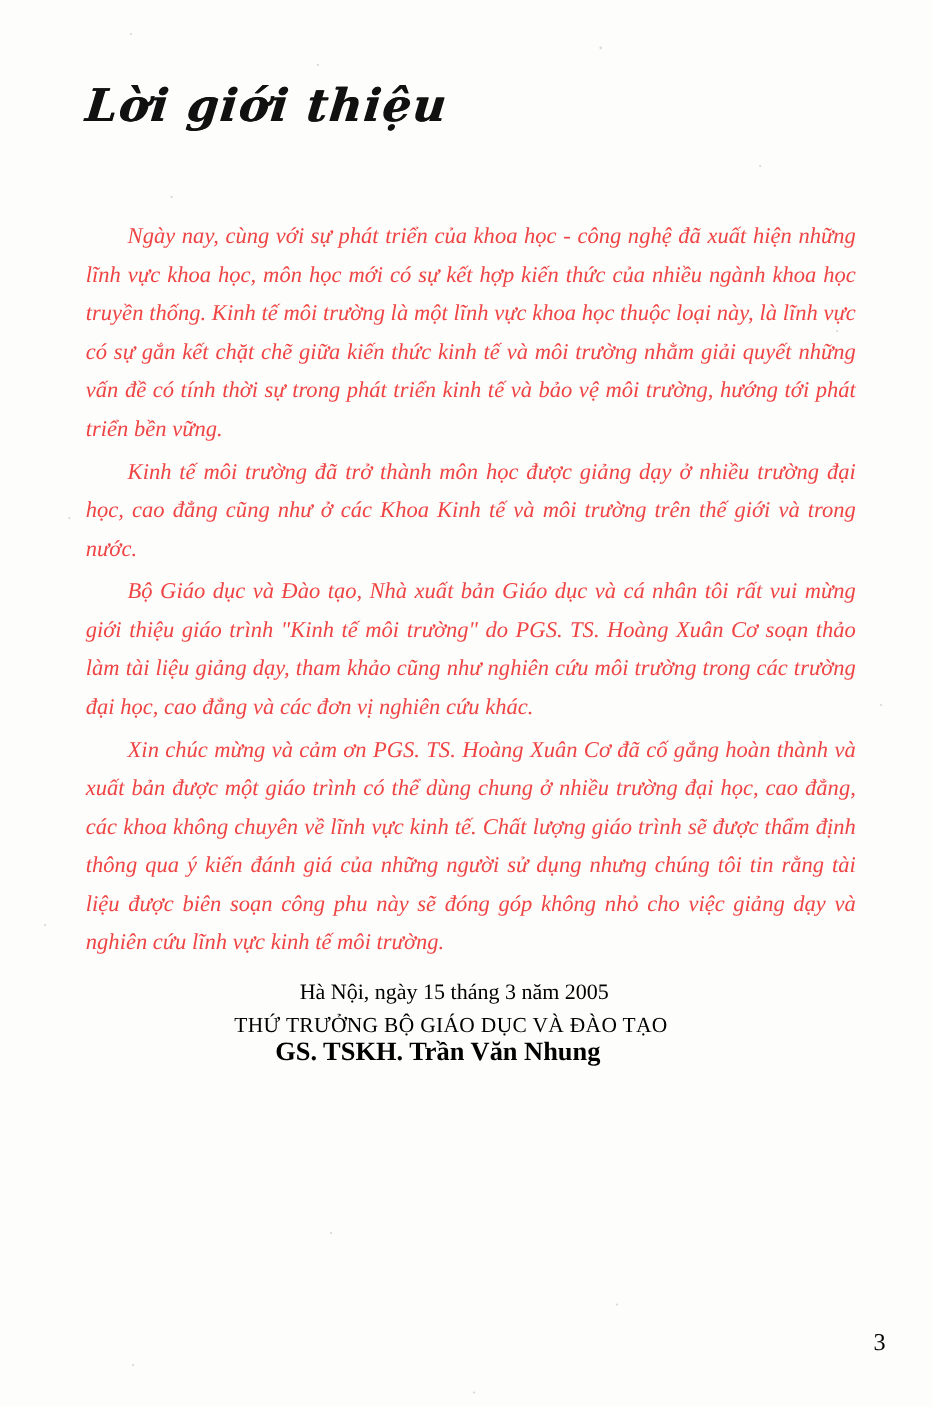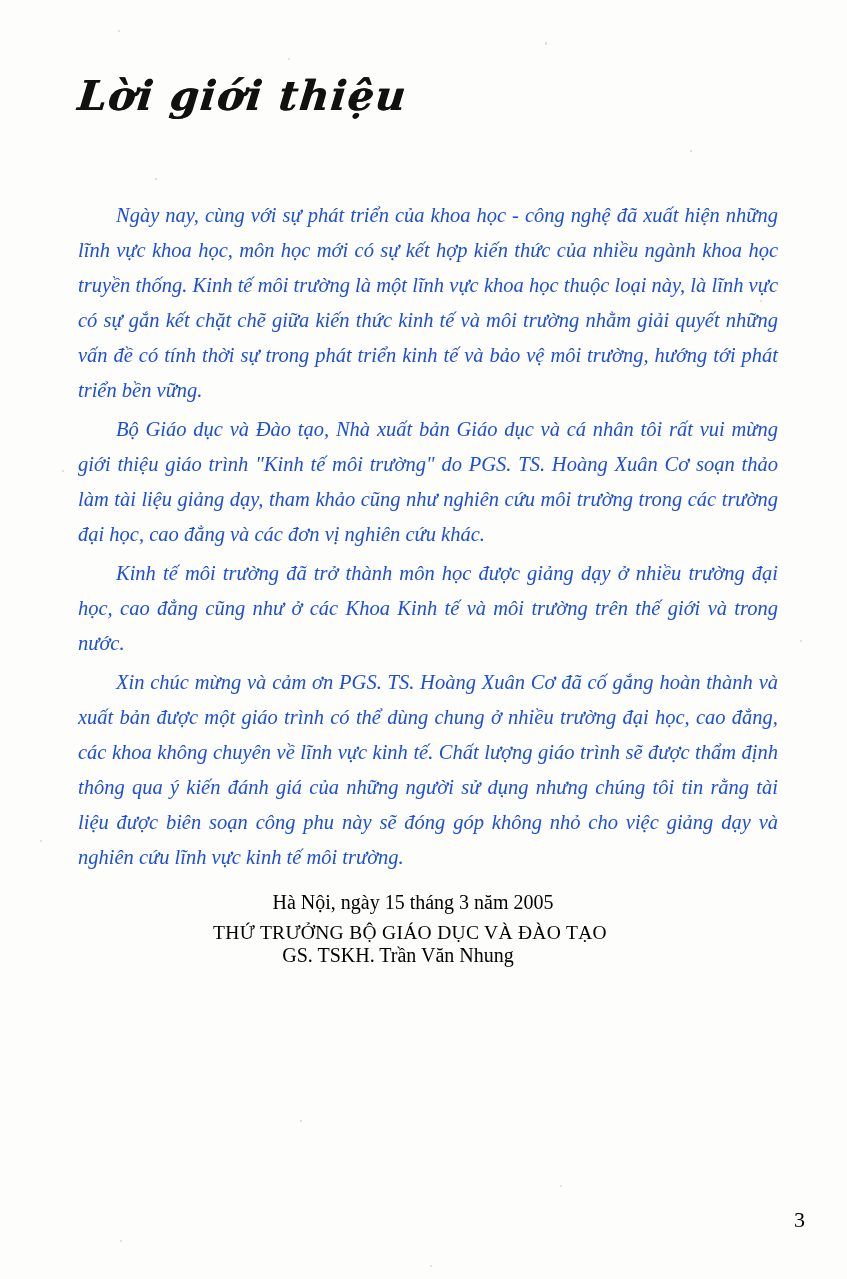--- a/index.html
+++ b/index.html
@@ -45,21 +45,21 @@
     transform: skewX(-6deg);
     display: inline-block;
     text-shadow: 0.6px 0 0 #111;
   }
   .body-text {
     margin-top: 78px;
     font-size: 20.5px;
     line-height: 35px;
     font-style: italic;
     text-align: justify;
-    color: #1d4ed8;
+    color: #ef4444;
     font-family: "Liberation Serif", serif;
   }
   .body-text p {
     margin: 0 0 4px 0;
     text-indent: 38px;
   }
   .sign-block {
     margin-top: 16px;
     text-align: center;
     padding-right: 30px;
@@ -71,22 +71,22 @@
     margin-bottom: 8px;
   }
   .sign-role {
     font-size: 19.5px;
     font-weight: 400;
     letter-spacing: .3px;
     margin-bottom: 0;
     padding-right: 6px;
   }
   .sign-name {
-    font-size: 20px;
-    font-weight: 400;
+    font-size: 24px;
+    font-weight: 700;
     padding-right: 30px;
   }
   .page-number {
     position: absolute;
     right: 42px;
     bottom: 46px;
     font-size: 22px;
     font-family: "Liberation Serif", serif;
   }
 </style>
@@ -108,22 +108,22 @@
   <div class="speckle" style="left:560px;top:1185px;width:2px;height:2px;"></div>
   <div class="speckle" style="left:120px;top:1240px;width:2px;height:2px;"></div>
   <div class="speckle" style="left:430px;top:1265px;width:2px;height:2px;"></div>
 
   <div class="content">
 
     <div class="doc-title">Lời giới thiệu</div>
 
     <div class="body-text">
       <p>Ngày nay, cùng với sự phát triển của khoa học - công nghệ đã xuất hiện những lĩnh vực khoa học, môn học mới có sự kết hợp kiến thức của nhiều ngành khoa học truyền thống. Kinh tế môi trường là một lĩnh vực khoa học thuộc loại này, là lĩnh vực có sự gắn kết chặt chẽ giữa kiến thức kinh tế và môi trường nhằm giải quyết những vấn đề có tính thời sự trong phát triển kinh tế và bảo vệ môi trường, hướng tới phát triển bền vững.</p>
+      <p>Kinh tế môi trường đã trở thành môn học được giảng dạy ở nhiều trường đại học, cao đẳng cũng như ở các Khoa Kinh tế và môi trường trên thế giới và trong nước.</p>
       <p>Bộ Giáo dục và Đào tạo, Nhà xuất bản Giáo dục và cá nhân tôi rất vui mừng giới thiệu giáo trình "Kinh tế môi trường" do PGS. TS. Hoàng Xuân Cơ soạn thảo làm tài liệu giảng dạy, tham khảo cũng như nghiên cứu môi trường trong các trường đại học, cao đẳng và các đơn vị nghiên cứu khác.</p>
-      <p>Kinh tế môi trường đã trở thành môn học được giảng dạy ở nhiều trường đại học, cao đẳng cũng như ở các Khoa Kinh tế và môi trường trên thế giới và trong nước.</p>
       <p>Xin chúc mừng và cảm ơn PGS. TS. Hoàng Xuân Cơ đã cố gắng hoàn thành và xuất bản được một giáo trình có thể dùng chung ở nhiều trường đại học, cao đẳng, các khoa không chuyên về lĩnh vực kinh tế. Chất lượng giáo trình sẽ được thẩm định thông qua ý kiến đánh giá của những người sử dụng nhưng chúng tôi tin rằng tài liệu được biên soạn công phu này sẽ đóng góp không nhỏ cho việc giảng dạy và nghiên cứu lĩnh vực kinh tế môi trường.</p>
     </div>
 
     <div class="sign-block">
       <div class="sign-date">Hà Nội, ngày 15 tháng 3 năm 2005</div>
       <div class="sign-role">THỨ TRƯỞNG BỘ GIÁO DỤC VÀ ĐÀO TẠO</div>
       <div class="sign-name">GS. TSKH. Trần Văn Nhung</div>
     </div>
 
   </div>

